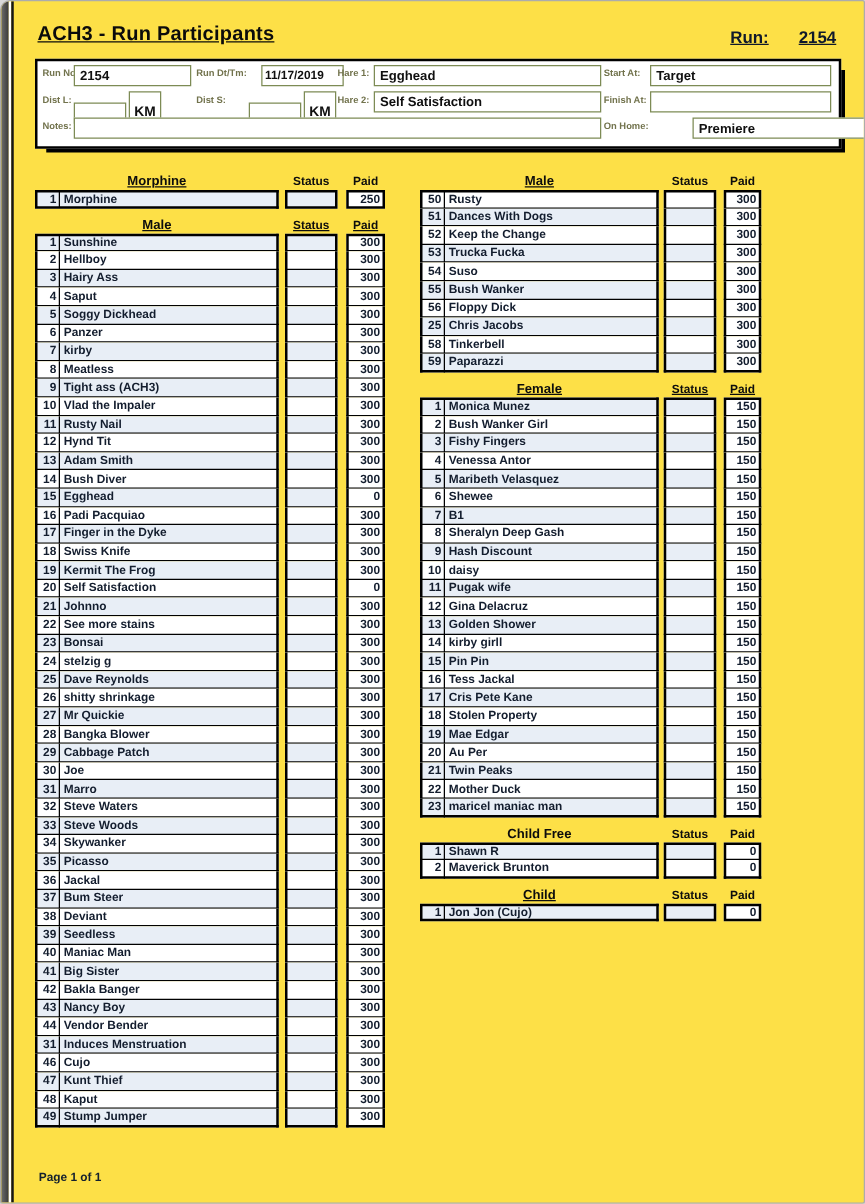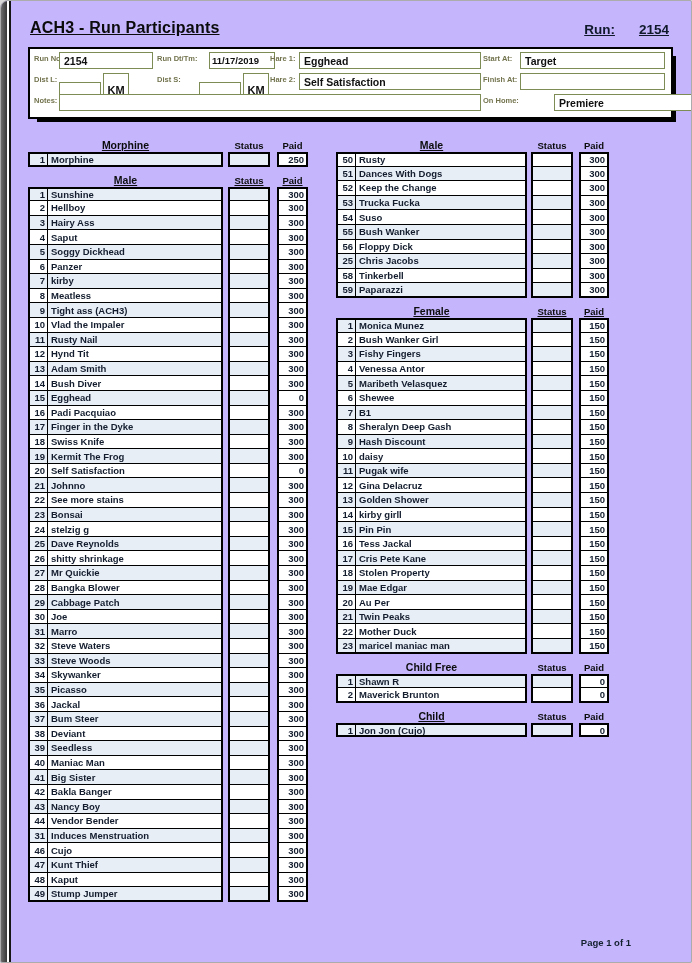--- a/index.html
+++ b/index.html
@@ -1,16 +1,16 @@
 <!DOCTYPE html>
 <html><head>
 <meta charset="utf-8">
 <style>
   html,body{margin:0;padding:0;background:#d8d8d8;font-family:"Liberation Sans",sans-serif;}
-  .frame{position:relative;width:692px;height:963px;background:#c4b5fd;border:1px solid #acacac;
+  .frame{position:relative;width:692px;height:963px;background:#fde047;border:1px solid #acacac;
          border-radius:8px 2px 2px 2px;box-sizing:border-box;overflow:hidden;}
   .edge-strip{position:absolute;left:0;top:0;bottom:0;width:6px;background:linear-gradient(90deg,#6d6d6d,#383838);}
   .edge-gap{position:absolute;left:6px;top:0;bottom:0;width:2px;background:#fff;}
   .page{position:absolute;left:8px;top:0;right:0;bottom:0;border-left:2px solid #161616;
         padding:10px 14px 0 17px;box-sizing:border-box;}
 
   
   .titlebar{display:flex;justify-content:space-between;align-items:flex-end;margin:8px 4px 10px 2px;}
   .doc-title{font-size:16px;font-weight:bold;color:#0b0b0b;text-decoration:underline;letter-spacing:.2px;}
   .run-group{font-size:13.5px;font-weight:bold;color:#10192b;margin-right:4px;}
@@ -45,21 +45,21 @@
   .cell{box-sizing:border-box;display:flex;align-items:center;font-size:9.5px;font-weight:bold;
         color:#131d2e;overflow:hidden;white-space:nowrap;border-bottom:1px solid #000;background:#fff;}
   .c-num{grid-column:1;justify-content:flex-end;padding-right:2px;border-left:2px solid #000;border-right:1px solid #000;}
   .c-name{grid-column:2;padding-left:3px;border-right:2px solid #000;}
   .c-status{grid-column:4;border-left:2px solid #000;border-right:2px solid #000;}
   .c-paid{grid-column:6;justify-content:flex-end;padding-right:2px;border-left:2px solid #000;border-right:2px solid #000;}
   .rrow.first .cell{border-top:2px solid #000;}
   .rrow.last .cell{border-bottom:2px solid #000;}
   .rrow.shade .c-num,.rrow.shade .c-name,.rrow.shade .c-status{background:#e8eef6;}
 
-  .footer{position:absolute;left:20px;width:600px;bottom:14px;text-align:right;
+  .footer{position:absolute;left:20px;width:600px;bottom:14px;text-align:left;
           font-size:9.5px;font-weight:bold;color:#14202e;}
 </style>
 </head>
 <body>
 
 <div class="frame">
   <div class="edge-strip"></div>
   <div class="edge-gap"></div>
   <div class="page">
 

